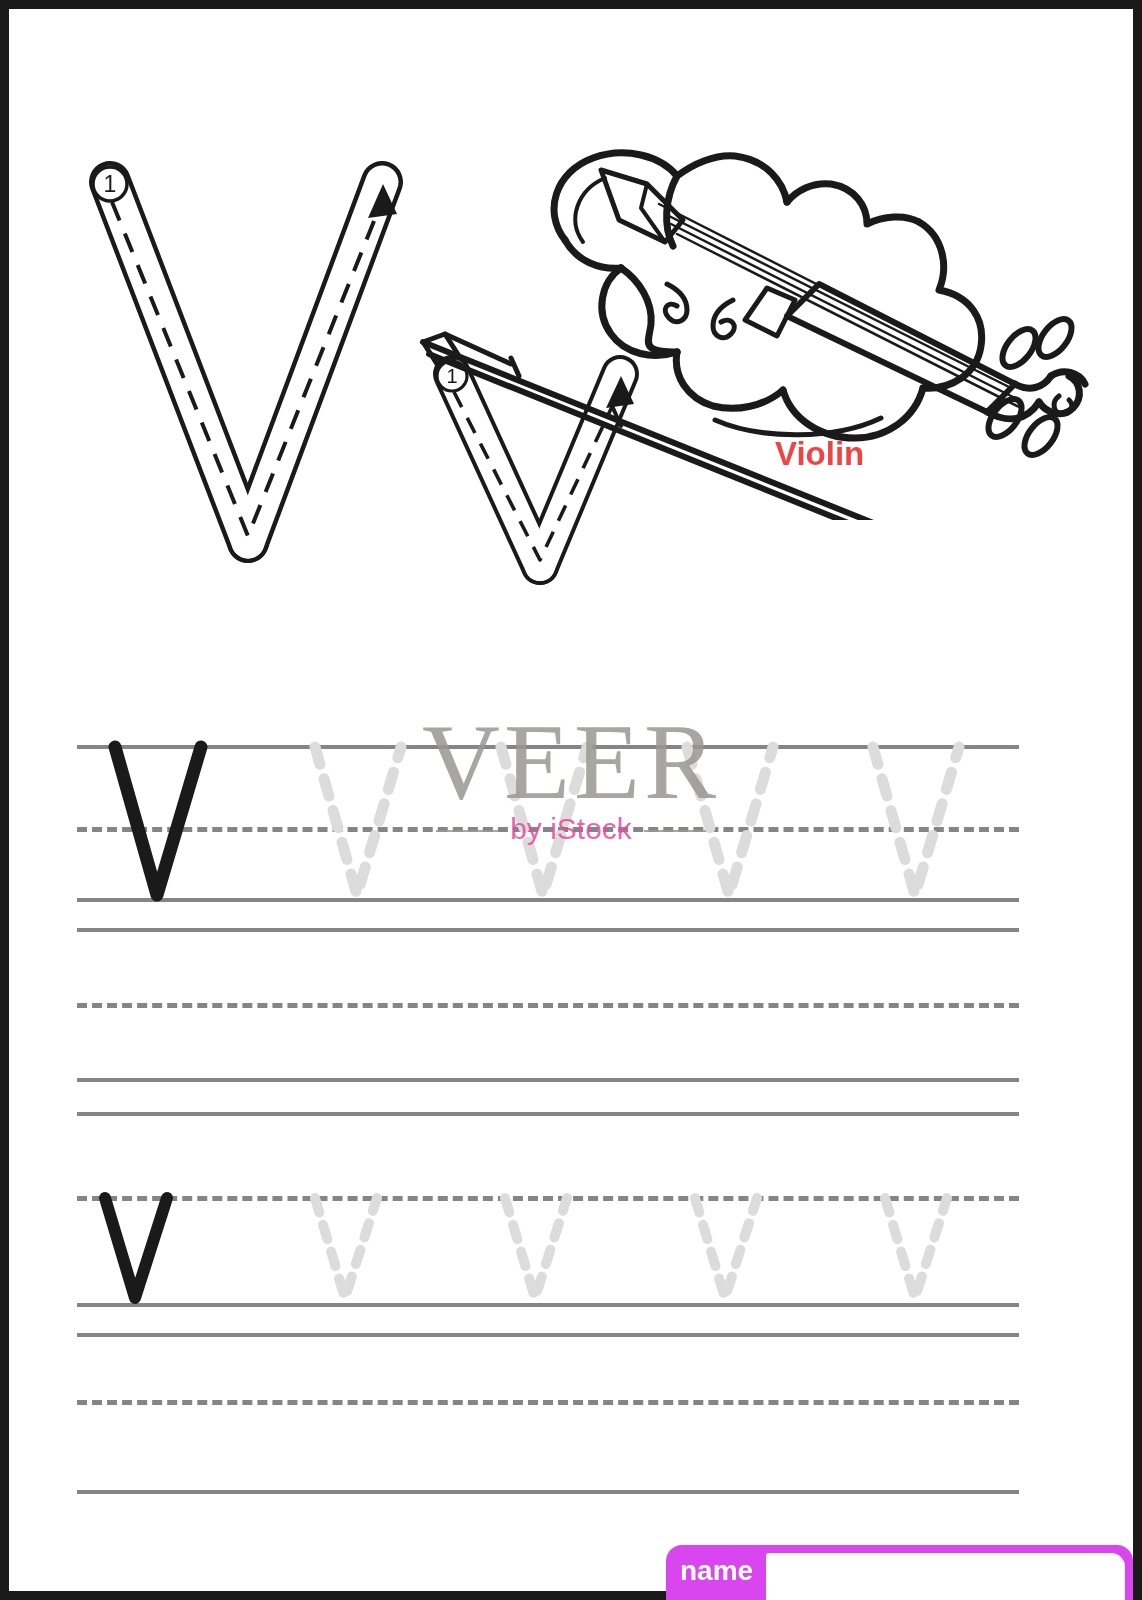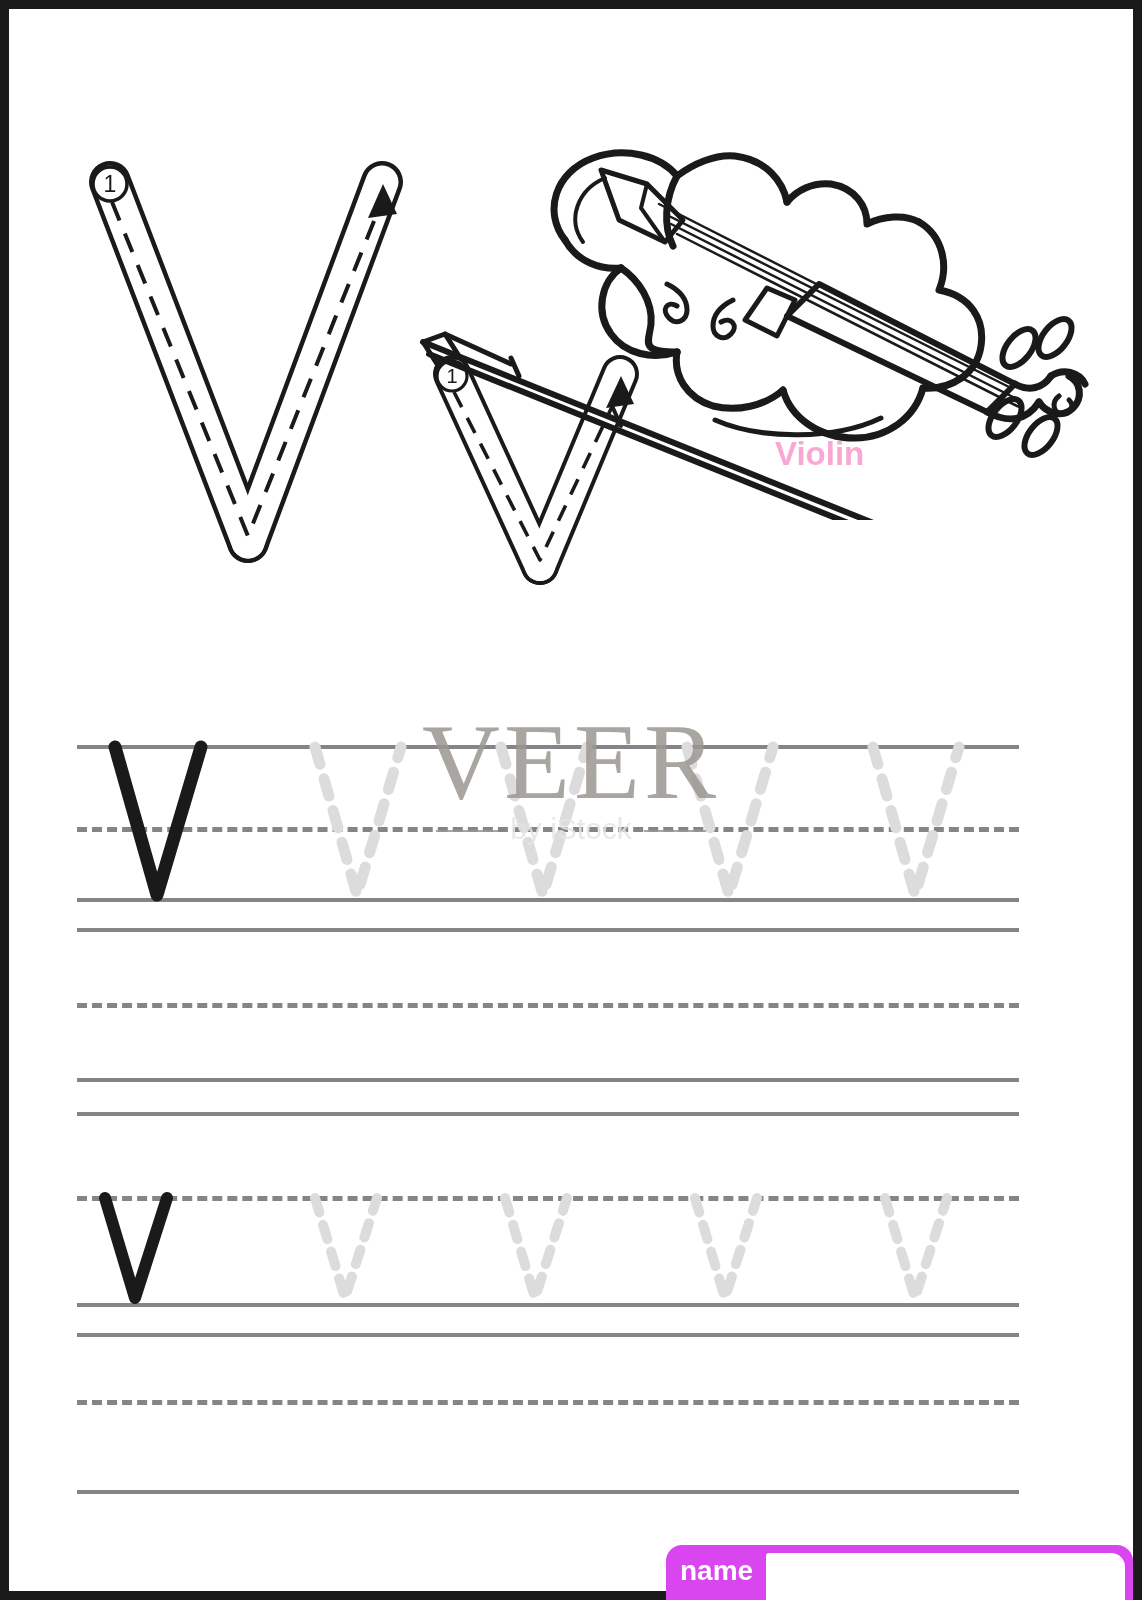--- a/index.html
+++ b/index.html
@@ -50,21 +50,21 @@
   .demo-area { position: absolute; left: 0; top: 0; width: 1124px; height: 690px; }
 
   .demo-svg { position: absolute; }
 
   
   #violin-label {
     position: absolute;
     left: 775px; top: 435px;
     font-size: 33px;
     font-weight: bold;
-    color: #f9a8d4;
+    color: #ef4444;
     z-index: 6;
   }
 
   
   #practice { position: absolute; left: 0px; top: 0px; width: 1124px; height: 1582px; }
   .rule {
     position: absolute;
     left: 77px;
     width: 942px;
     height: 0px;
@@ -122,21 +122,21 @@
     letter-spacing: 4px;
     color: #9b9690;
     opacity: 0.85;
   }
   #wm-sub {
     position: absolute;
     width: 100%;
     text-align: center;
     top: 112px;
     font-size: 30px;
-    color: #e5e5e5;
+    color: #ec4899;
     opacity: 0.85;
   }
   #wm-sub .wm-rule {
     display: inline-block;
     width: 62px;
     border-top: 2px solid #9b9690;
     vertical-align: middle;
     margin: 0 12px;
   }
 </style>

